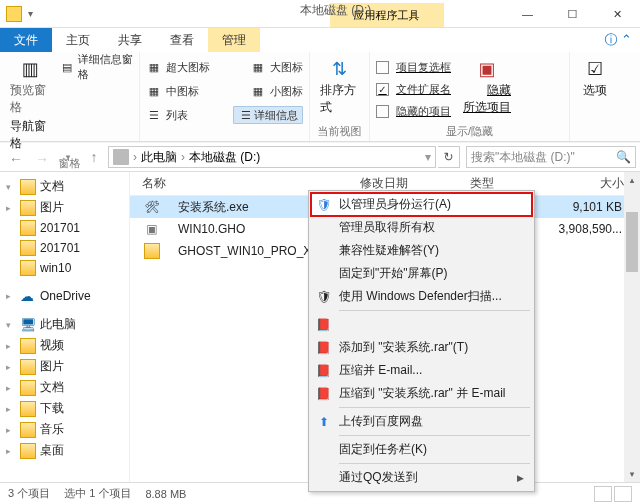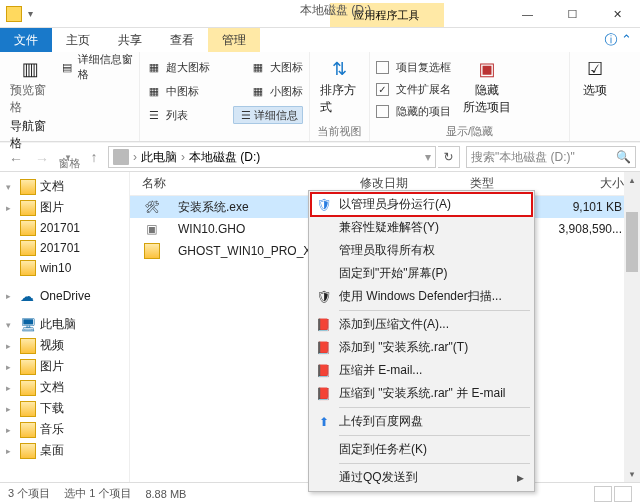--- a/index.html
+++ b/index.html
@@ -144,38 +144,38 @@
     </div>
   </div>
   <div class="rb-group" style="width:60px;">
     <div class="rb-btn-lg">
       <div class="ico" style="color:#1979ca;">⇅</div>
       <span>排序方式</span>
     </div>
     <div class="label">当前视图</div>
   </div>
   <div class="rb-group" style="width:200px;">
-    <div style="display:flex;gap:8px;">
+    <div style="display:flex;gap:8px;text-decoration:underline;">
       <div class="rb-stack">
         <div class="rb-row">
             <span class="checkbox"></span>
             <span>项目复选框</span>
           </div>
         <div class="rb-row">
             <span class="checkbox">✓</span>
             <span>文件扩展名</span>
           </div>
         <div class="rb-row">
             <span class="checkbox"></span>
             <span>隐藏的项目</span>
           </div>
       </div>
       <div class="rb-btn-lg">
         <div class="ico" style="color:#b33;">▣</div>
-        <span style="white-space:pre;text-align:center;">隐藏
+        <span style="white-space:pre;text-align:right;">隐藏
 所选项目</span>
       </div>
     </div>
     <div class="label">显示/隐藏</div>
   </div>
   <div class="rb-group" style="width:50px;border-right:none;">
     <div class="rb-btn-lg">
       <div class="ico">☑</div>
       <span>选项</span>
     </div>
@@ -314,36 +314,35 @@
   <div class="thumb"></div>
   <div class="scroll-arrow" style="bottom:0;">▾</div>
 </div>
 
 <div class="ctxmenu">
   <div class="mi highlight">
       <span class="mico" style="color:#2a7de1;">🛡</span>
       <span>以管理员身份运行(A)</span>
     </div>
   <div class="mi">
+      <span>管理员取得所有权</span>
+    </div>
+  <div class="mi">
       <span>兼容性疑难解答(Y)</span>
-    </div>
-  <div class="mi">
-      <span>管理员取得所有权</span>
     </div>
   <div class="mi">
       <span>固定到"开始"屏幕(P)</span>
     </div>
   <div class="mi">
       <span class="mico">🛡</span>
       <span>使用 Windows Defender扫描...</span>
     </div>
   <div class="misep"></div>
   <div class="mi">
       <span class="mico">📕</span>
-      <span>添加到压缩文件(A)...</span>
     </div>
   <div class="mi">
       <span class="mico">📕</span>
       <span>添加到 "安装系统.rar"(T)</span>
     </div>
   <div class="mi">
       <span class="mico">📕</span>
       <span>压缩并 E-mail...</span>
     </div>
   <div class="mi">

